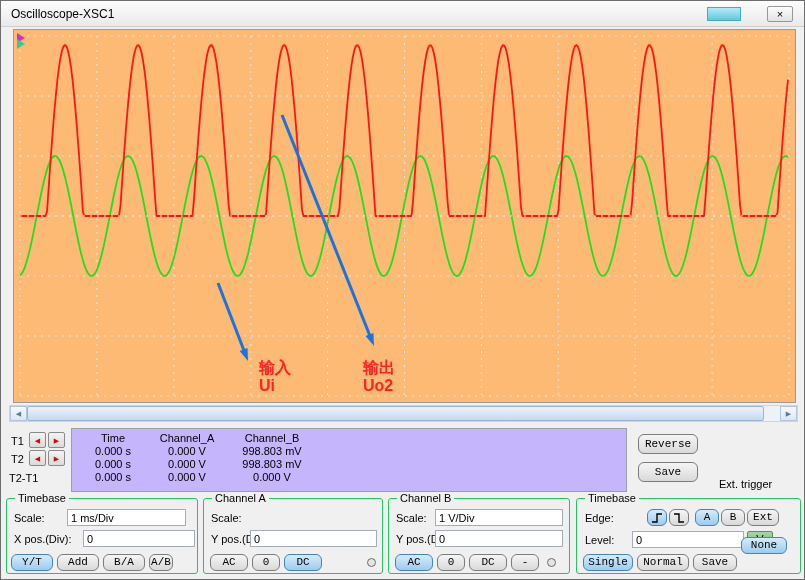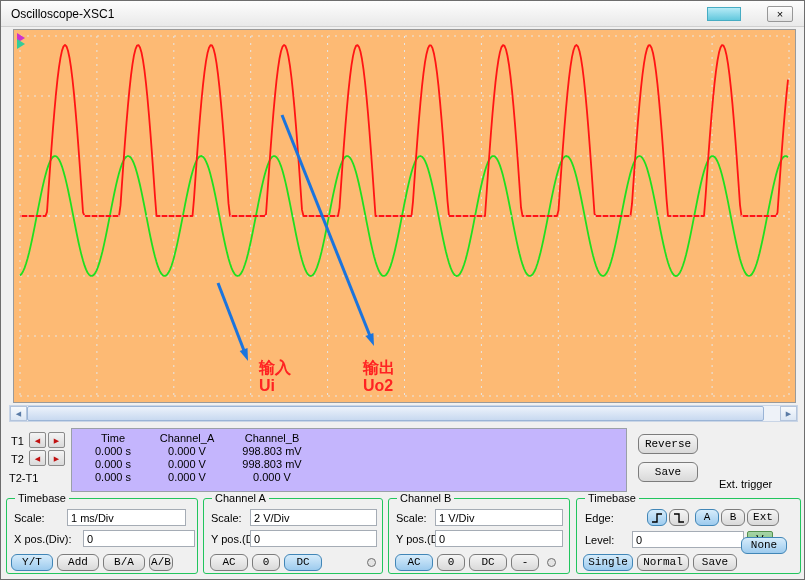--- a/index.html
+++ b/index.html
@@ -190,21 +190,20 @@
     <input class="field" style="left: 76px; top: 31px; width: 112px;" readonly="" value="0">
     <button class="btn active" style="left:4px;top:55px;width:42px">Y/T</button>
     <button class="btn" style="left:50px;top:55px;width:42px">Add</button>
     <button class="btn" style="left:96px;top:55px;width:42px">B/A</button>
     <button class="btn" style="left:142px;top:55px;width:24px">A/B</button>
   </div>
 
   <div class="group" id="g-cha">
     <span class="gtitle">Channel A</span>
     <span class="lbl" style="left:7px;top:13px">Scale:</span>
-    <input class="field" style="left: 46px; top: 10px; width: 127px;" readonly="" value="2 V/Div">
     <span class="lbl" style="left:7px;top:34px">Y pos.(Div):</span>
     <input class="field" style="left: 46px; top: 31px; width: 127px;" readonly="" value="0">
     <button class="btn" style="left:6px;top:55px;width:38px">AC</button>
     <button class="btn" style="left:48px;top:55px;width:28px">0</button>
     <button class="btn active" style="left:80px;top:55px;width:38px">DC</button>
     <span class="terminal" style="left:163px;top:59px"></span>
   </div>
 
   <div class="group" id="g-chb">
     <span class="gtitle">Channel B</span>

